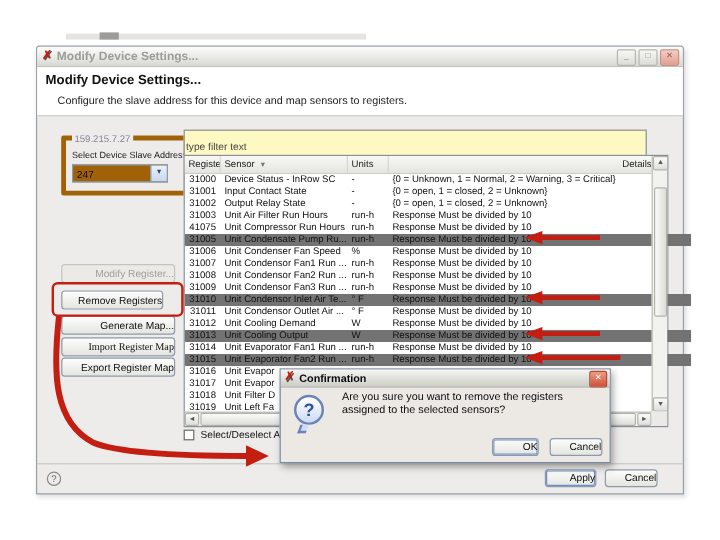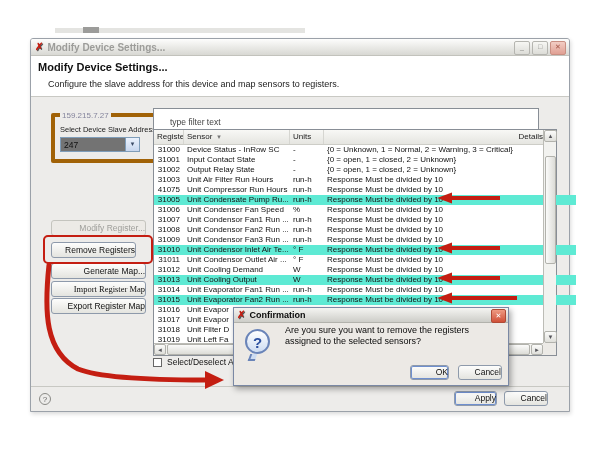--- a/index.html
+++ b/index.html
@@ -28,49 +28,49 @@
 
   
   #header-band{left:0;top:17px;width:538px;height:41px;background:#fff;border-bottom:1px solid #c9c9c4;}
   #hb-title{left:7px;top:5px;font-size:11px;font-weight:bold;color:#111;}
   #hb-sub{left:17px;top:23px;font-size:9px;color:#222;}
 
   
   #group-box{left:20px;top:74px;width:106px;height:50px;border:4px solid #a16207;border-radius:2px;}
   #group-label{left:5px;top:-6px;background:#edecea;padding:0 2px;font-size:8px;color:#84849c;}
   #slave-label{left:5px;top:8px;font-size:7.5px;color:#1a1a1a;}
-  #combo{left:5px;top:20px;width:80px;height:15px;background:#737373;border:1px solid #7f9db9;}
+  #combo{left:5px;top:20px;width:80px;height:15px;background:#a16207;border:1px solid #7f9db9;}
   #combo-value{left:3px;top:2px;font-size:8.5px;color:#111;}
   #combo-btn{right:0;top:0;width:14px;height:13px;border-left:1px solid #7f9db9;
              background:linear-gradient(#eaf1fc,#c8d7ef);font-size:7px;line-height:12px;text-align:center;color:#3a4a66;}
 
   
   .xp-btn{background:linear-gradient(#fdfdfc,#e4e4df);border:1px solid #8e9aab;border-radius:3px;
           font-size:8.5px;color:#101010;text-align:right;line-height:14px;cursor:default;}
   .xp-btn.disabled{background:#eceae6;border-color:#c4c4be;color:#9e9e9a;}
   #btn-modify{left:20px;top:181px;width:95px;height:16px;}
   #btn-remove{left:20px;top:203px;width:85px;height:16px;}
   #btn-generate{left:20px;top:224px;width:95px;height:16px;}
   #btn-import{left:20px;top:242px;width:95px;height:16px;font-family:Liberation Serif, serif;}
   #btn-export{left:20px;top:259px;width:95px;height:16px;}
   #remove-red-box{left:12px;top:196px;width:110px;height:29px;border:2px solid #c41e12;border-radius:5px;z-index:4;}
 
   
-  #filter-input{left:122px;top:69px;width:386px;height:27px;border:1px solid #888e96;background:#ffffff;
-                font-family:"Liberation Sans",sans-serif;font-size:8.5px;color:#444;padding:1px 16px;}
+  #filter-input{left:122px;top:69px;width:386px;height:27px;border:1px solid #888e96;background:#fef9c3;
+                font-family:"Liberation Sans",sans-serif;font-size:8.5px;color:#444;padding:1px 1px;}
   #table{left:122px;top:90px;width:404px;height:227px;background:#fff;border:1px solid #888e96;}
   #thead{left:0;top:0;width:389px;height:15px;display:flex;background:linear-gradient(#f8f8f5,#e5e5e0);
          border-bottom:1px solid #cdcdc7;font-size:8px;color:#222;line-height:14px;}
   .hcell{border-right:1px solid #d6d6d1;padding-left:3px;box-sizing:border-box;white-space:nowrap;overflow:hidden;}
   .hcell:last-child{border-right:none;text-align:right;}
   .w-reg{width:30px;} .w-sen{width:106px;} .w-uni{width:34px;} .w-det{flex:1;}
   .sorticon{color:#777;font-size:7px;margin-left:5px;}
   #tbody{left:0;top:15px;width:422px;height:198px;overflow:hidden;}
   .trow{display:flex;height:10px;line-height:10px;font-size:8px;color:#111;}
-  .trow.sel{background:#5eead4;}
+  .trow.sel{background:#737373;}
   .cell{box-sizing:border-box;white-space:nowrap;overflow:hidden;}
   .creg{width:30px;text-align:right;padding-right:4px;}
   .csen{width:106px;padding-left:3px;}
   .cuni{width:34px;padding-left:3px;}
   .cdet{flex:1;padding-left:3px;}
 
   
   .sb-btn{background:linear-gradient(#fbfbfa,#dfdfda);border:1px solid #b2b2ac;border-radius:2px;
           text-align:center;color:#55555a;}
   #vscroll{right:0;top:0;width:13px;height:213px;background:#f2f2ef;border-left:1px solid #bcbcb6;}

